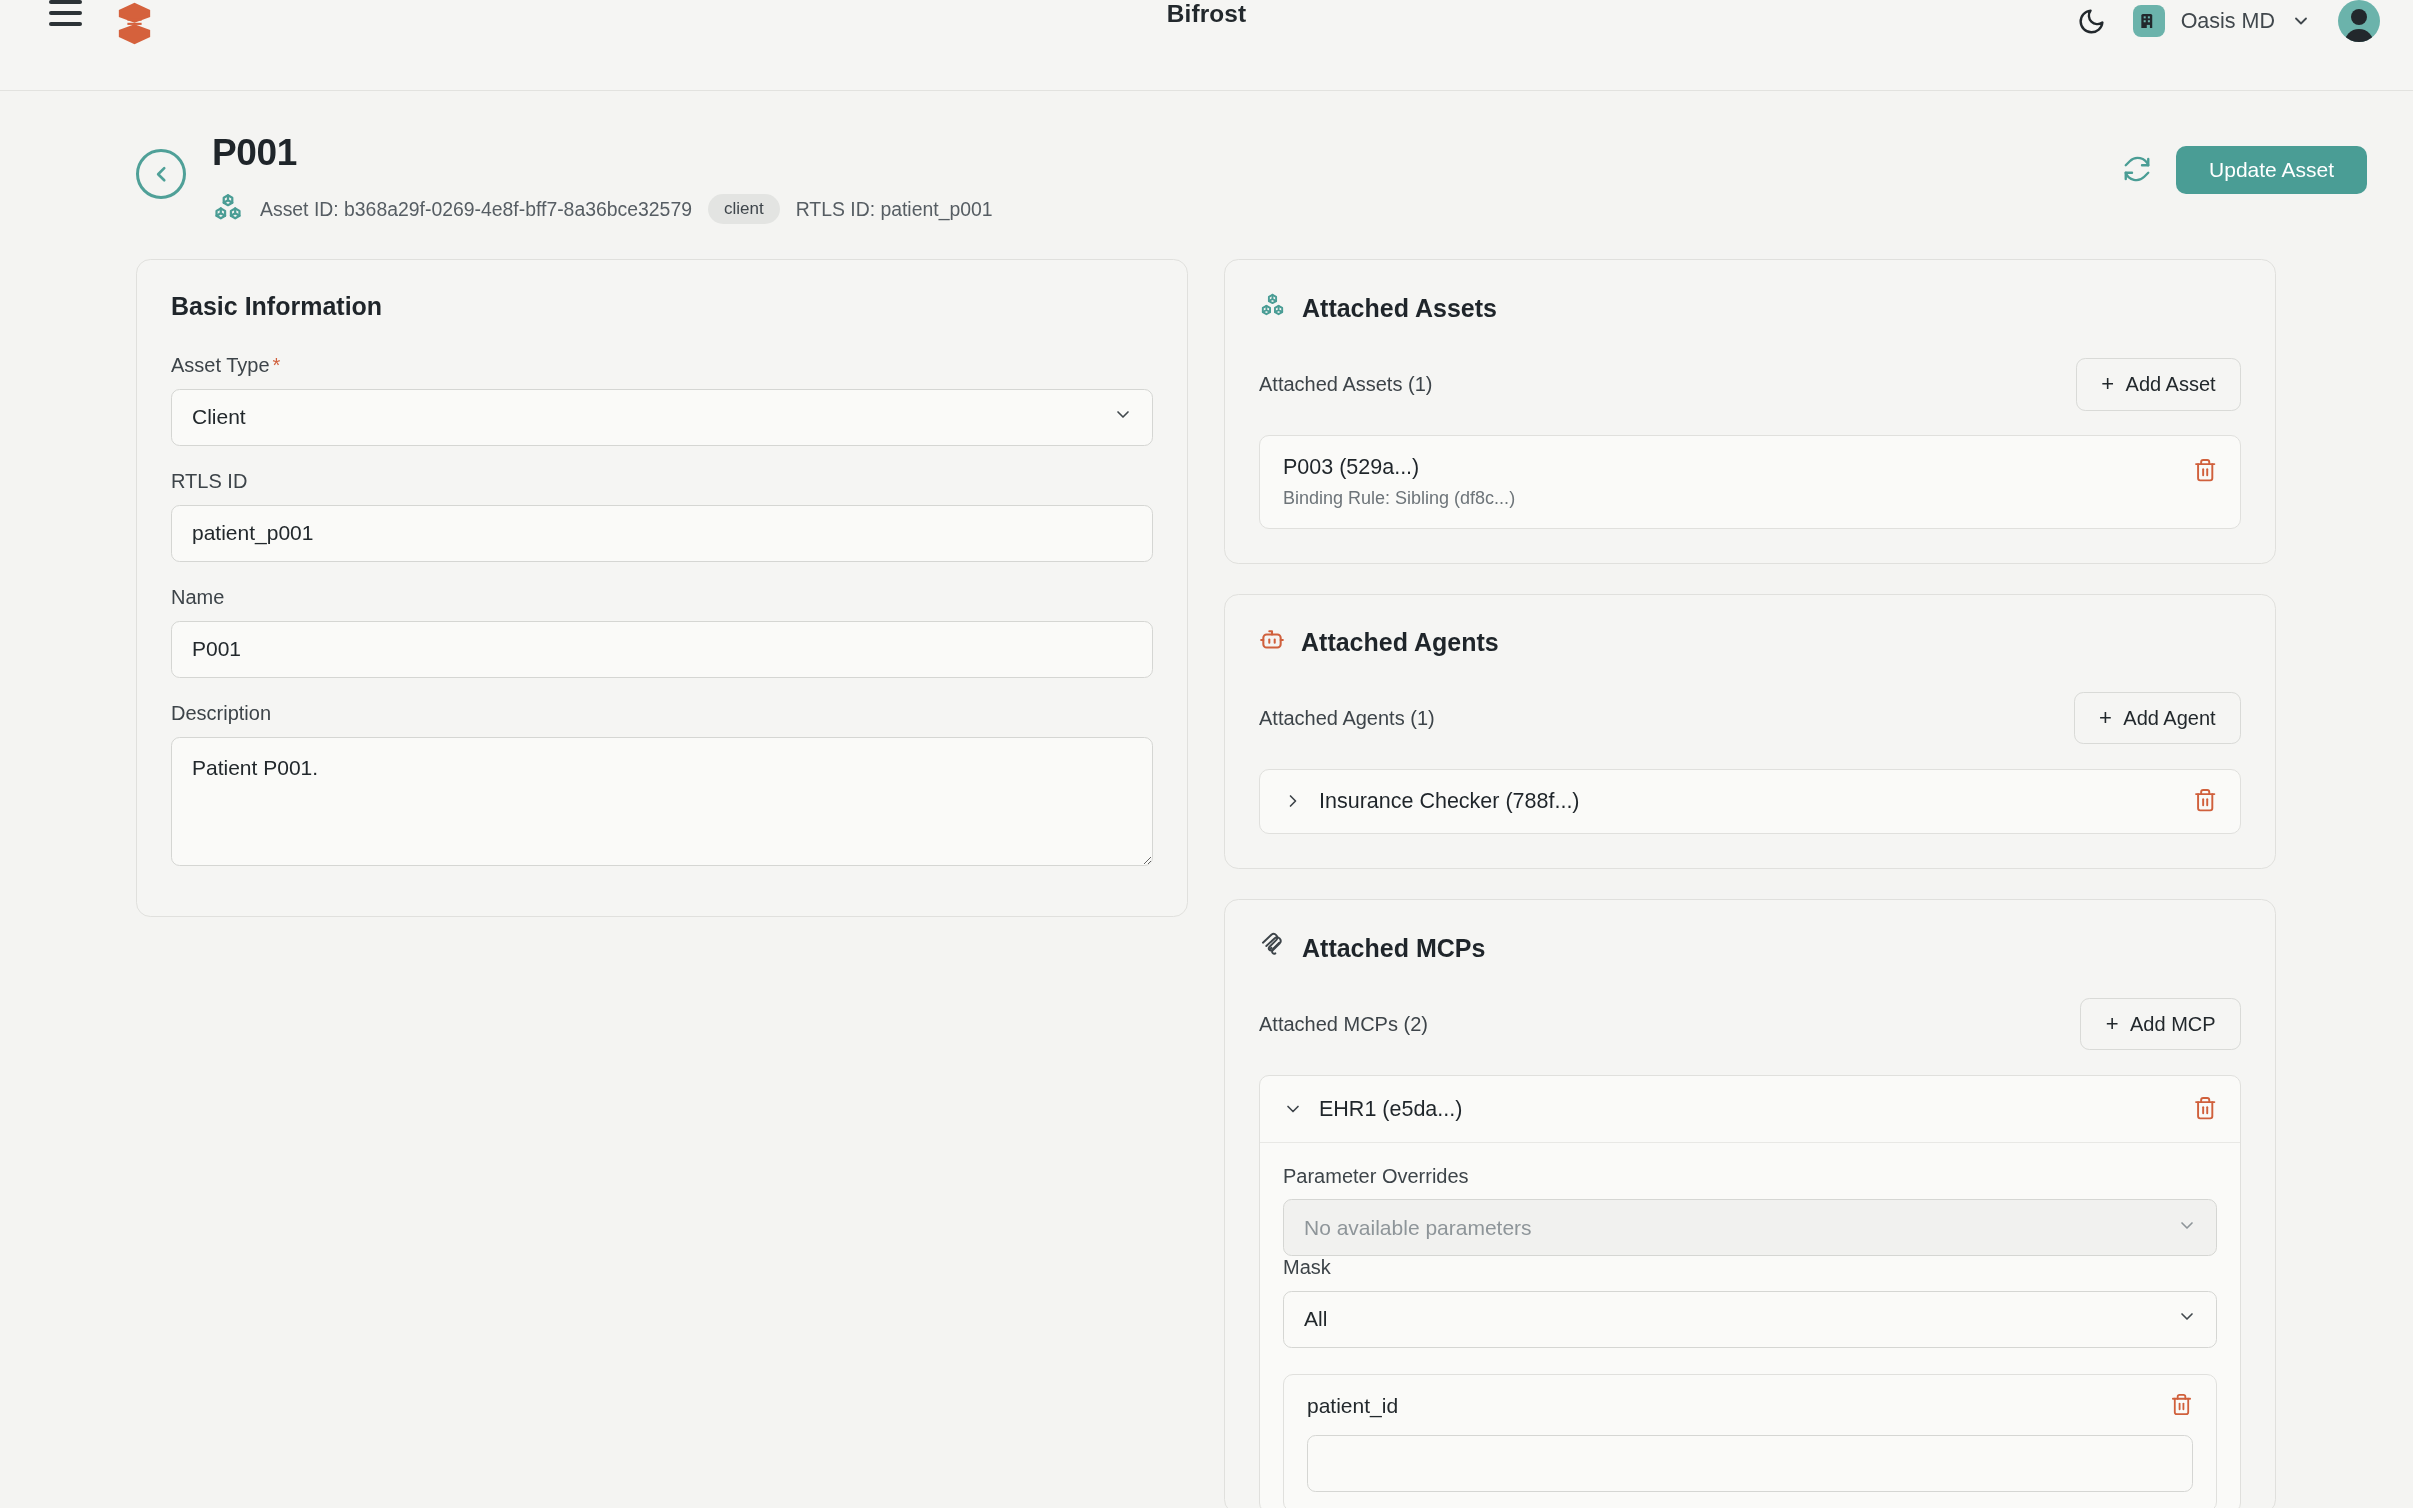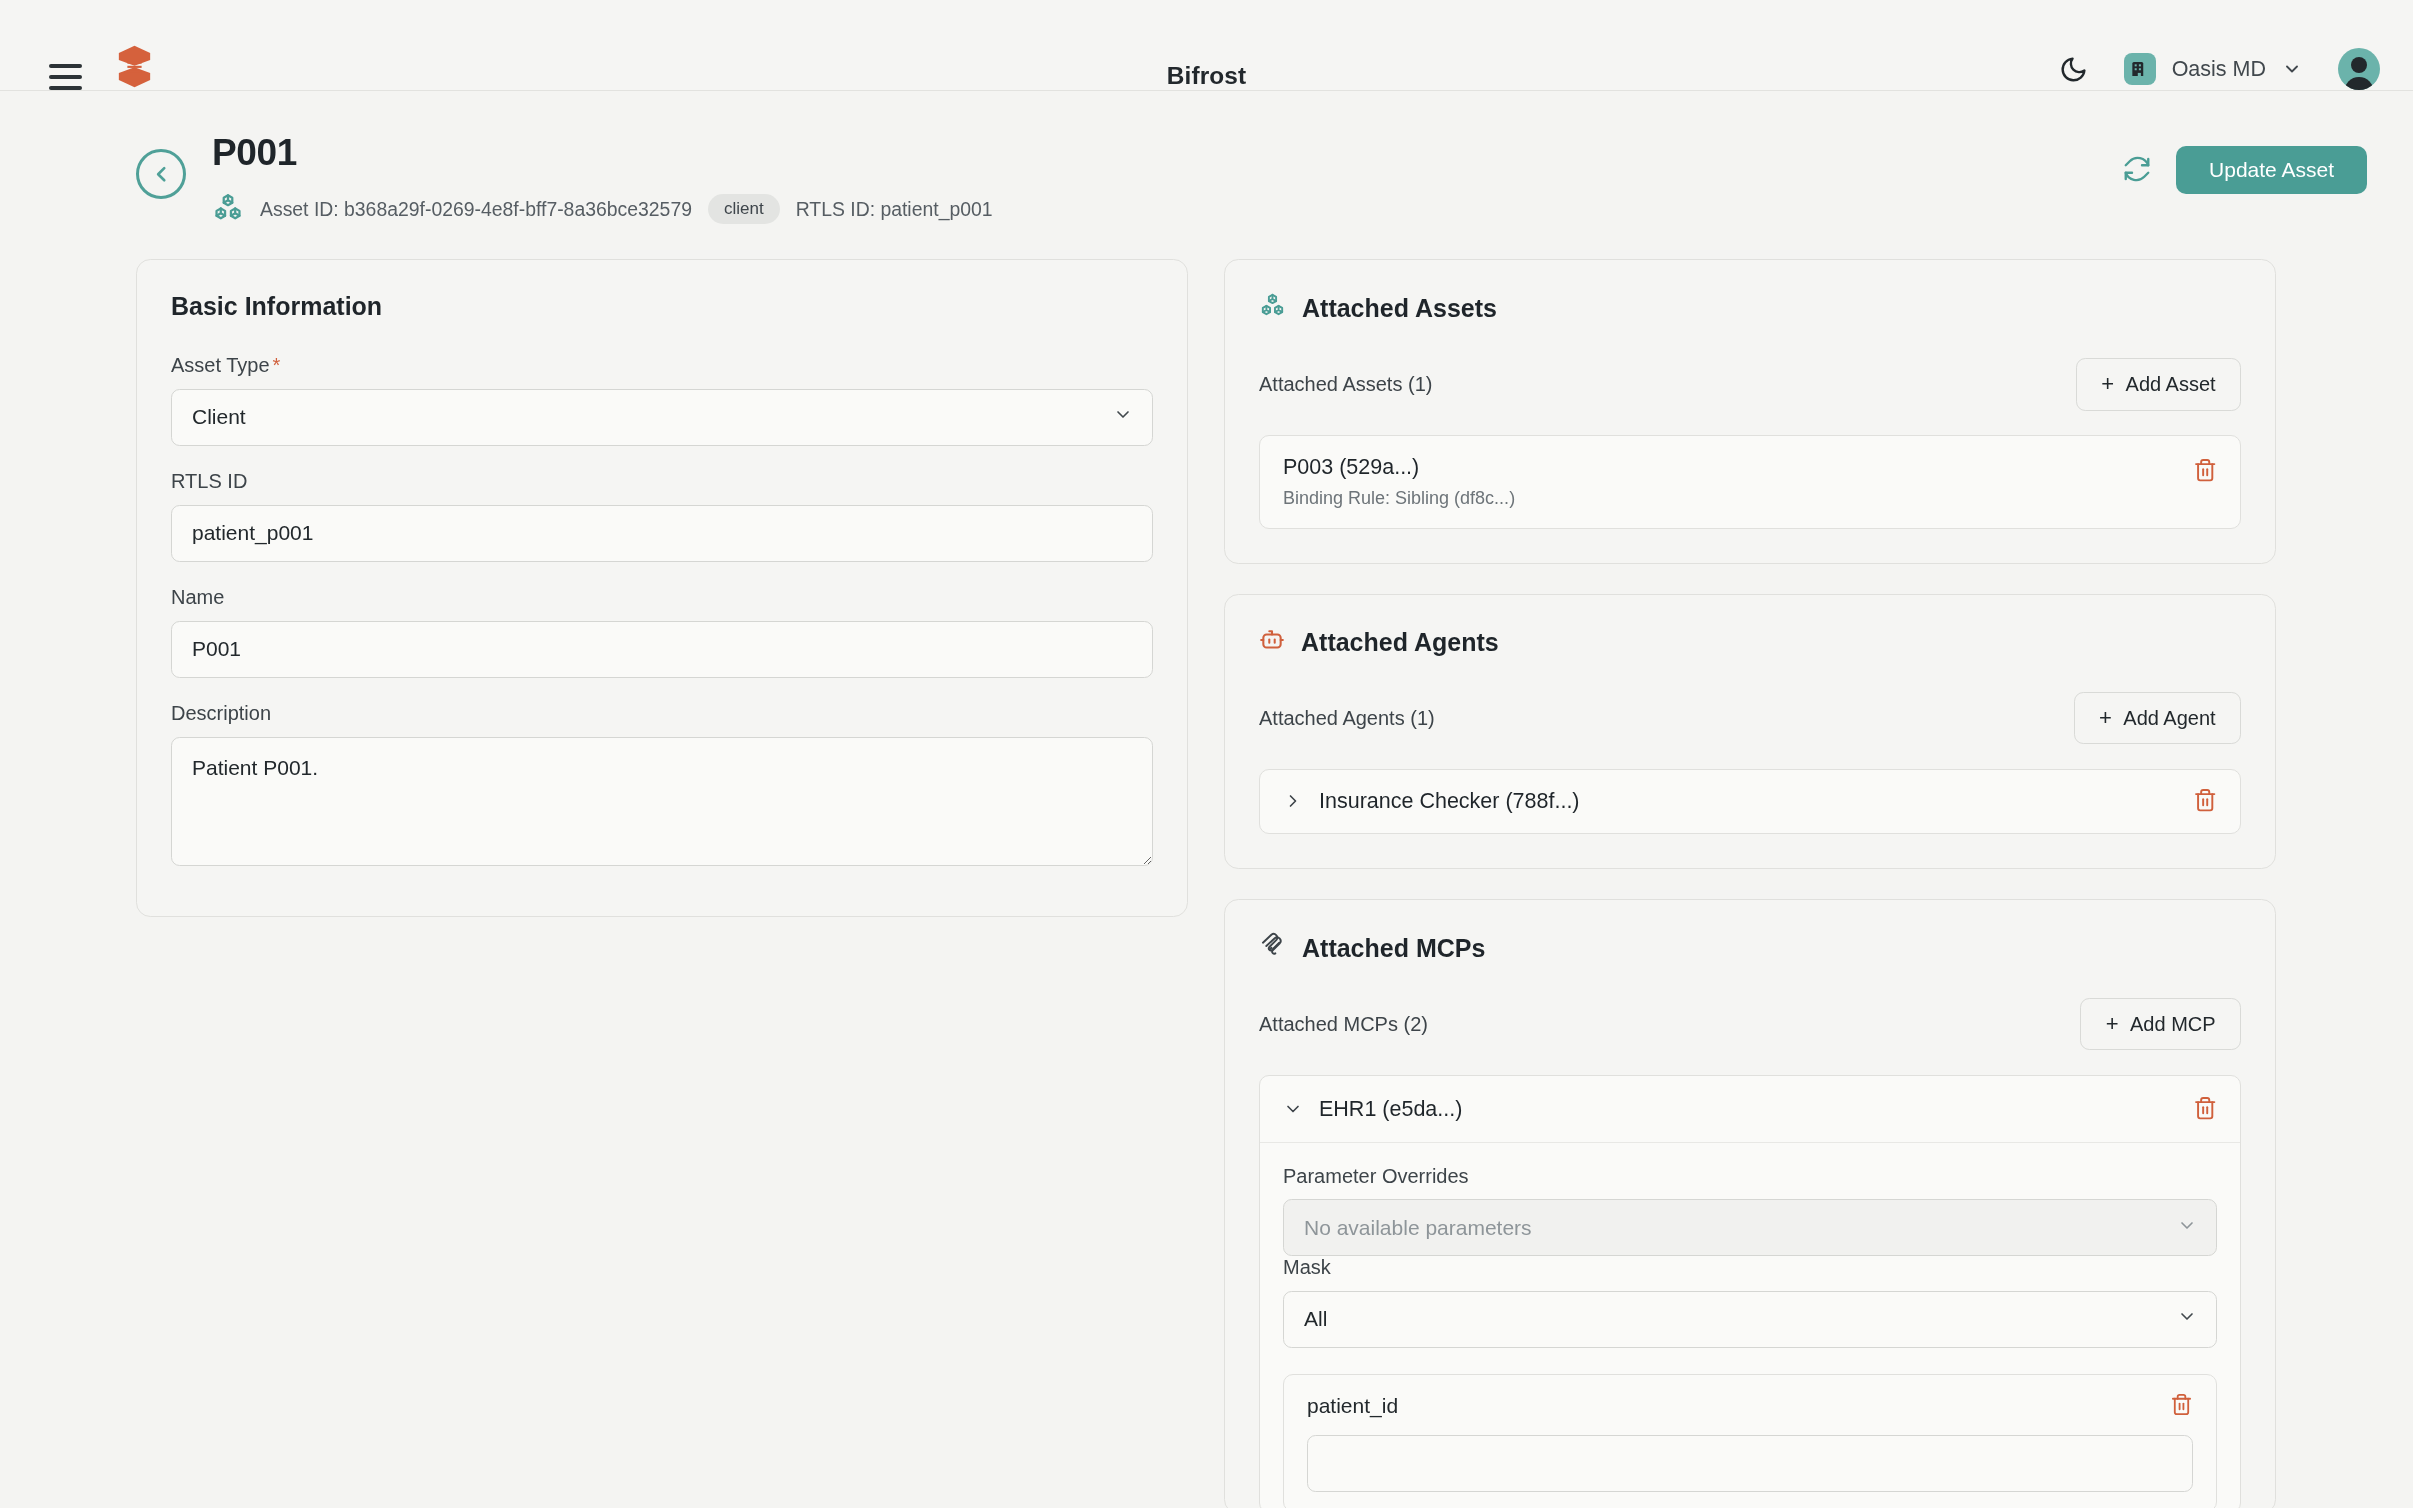--- a/index.html
+++ b/index.html
@@ -14,21 +14,21 @@
   }
 
   
   .topbar {
     position: relative;
     height: 91px;
     width: 2413px;
     background: #f5f5f3;
     border-bottom: 1.4px solid #e2e2df;
     display: flex;
-    align-items: flex-end;
+    align-items: flex-start;
     padding: 0 33px;
   }
   .hamburger {
     width: 33px; height: 26px;
     display: flex; flex-direction: column; justify-content: space-between;
     cursor: pointer;
     margin-left: 16px;
   }
   .hamburger span {
     display: block; height: 3.6px; width: 100%;
@@ -47,21 +47,21 @@
     font-size: 24.4px;
     font-weight: bold;
     color: #22282c;
     letter-spacing: 0.1px;
     pointer-events: none;
   }
   .topbar-right {
     margin-left: auto;
     display: flex;
     align-items: center;
-    gap: 36px;
+    gap: 27px;
   }
   .icon-btn { cursor: pointer; display: flex; align-items: center; justify-content: center; }
   .org-chip {
     display: flex; align-items: center; gap: 16px; cursor: pointer;
   }
   .org-badge {
     width: 32px; height: 32px;
     background: #6bb3ab;
     border-radius: 8px;
     display: flex; align-items: center; justify-content: center;

